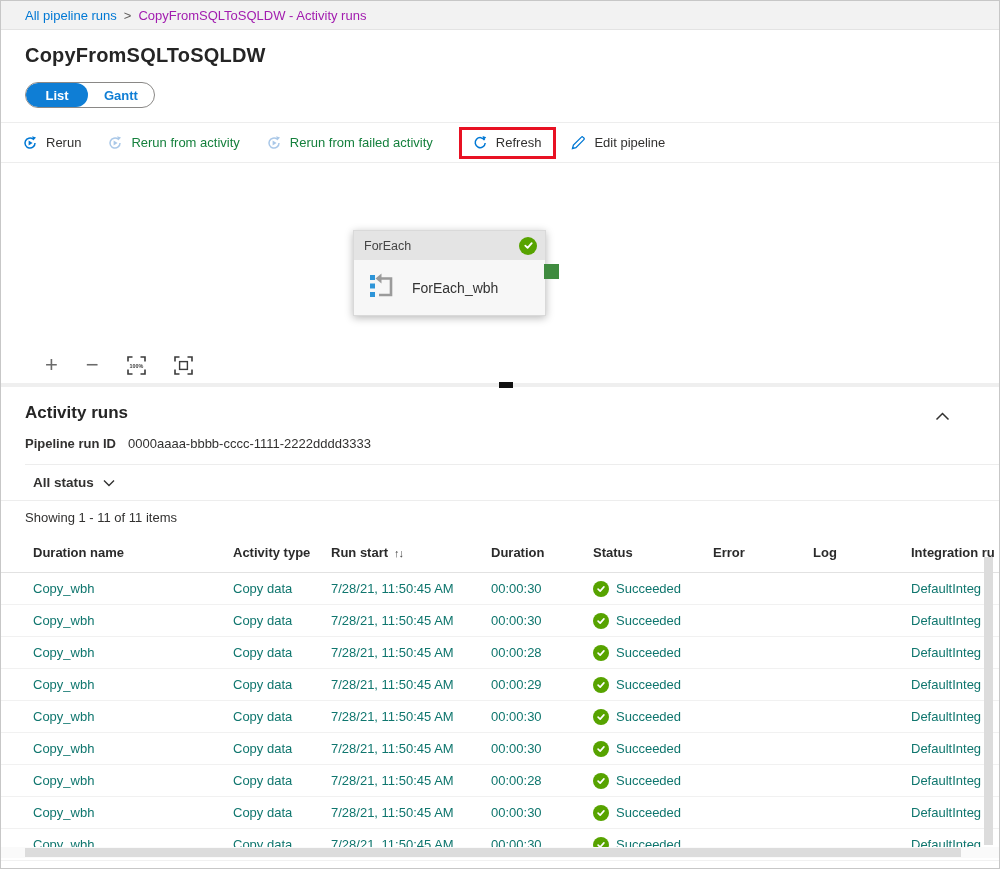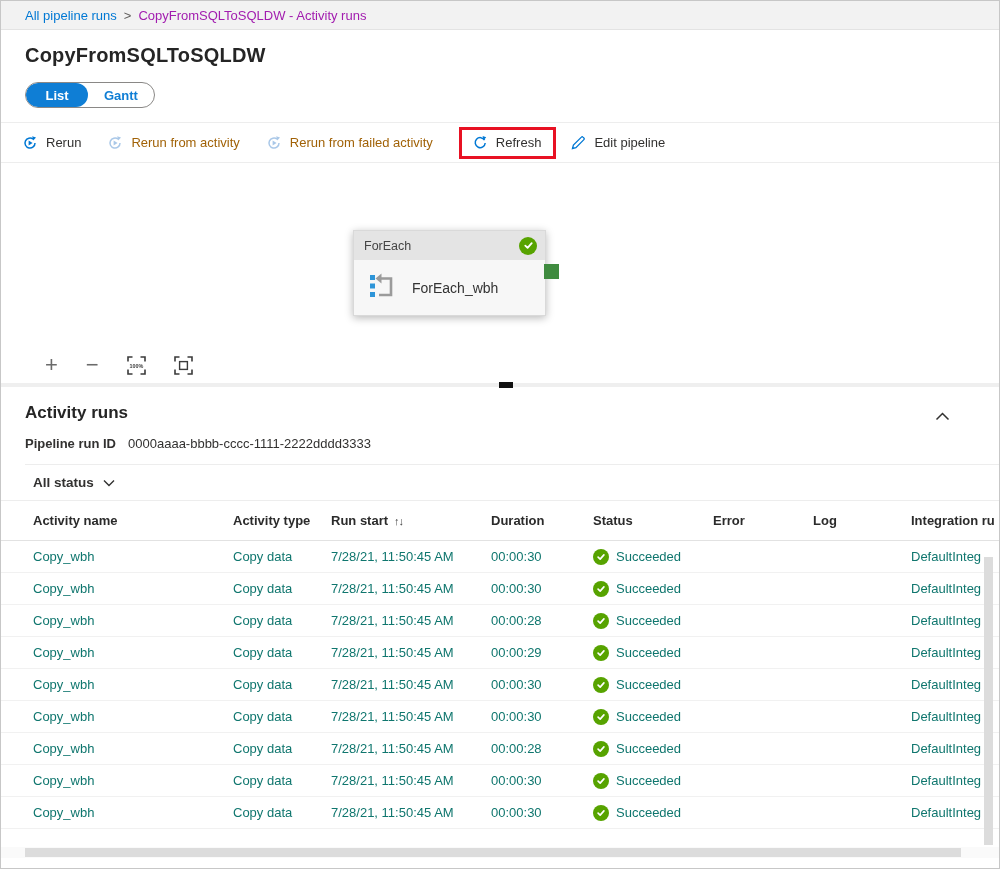--- a/index.html
+++ b/index.html
@@ -17,21 +17,21 @@
   .titlebar { padding:14px 0 0 24px; }
   .page-title { font-size:20px; font-weight:700; color:#252525; letter-spacing:.2px; }
   .toggle { margin-top:15px; display:inline-flex; border:1px solid #8a8886; border-radius:14px; height:26px; overflow:hidden; background:#fff; }
   .toggle .seg { min-width:62px; padding:0 16px; display:flex; align-items:center; justify-content:center; font-size:13px; font-weight:700; cursor:pointer; }
   .toggle .seg.active { background:#0f7ed5; color:#fff; border-radius:14px; }
   .toggle .seg.inactive { color:#0f7ed5; }
 
   
   .toolbar { margin-top:14px; height:41px; border-top:1px solid #ededed; border-bottom:1px solid #ededed; display:flex; align-items:center; padding-left:21px; }
   .tbtn { display:flex; align-items:center; gap:8px; font-size:13px; color:#323130; margin-right:26px; cursor:pointer; white-space:nowrap; }
-  .tbtn.disabled { color:#a16207; cursor:default; }
+  .tbtn.disabled { color:#15803d; cursor:default; }
   .tbtn svg { display:block; }
   .refresh-highlight { border:3px solid #e81123; padding:5px 12px 5px 10px; margin-right:14px; display:flex; align-items:center; }
   .refresh-highlight .tbtn { margin-right:0; }
 
   
   .canvas { position:relative; height:184px; background:#fff; }
   .node { position:absolute; left:352px; top:67px; width:193px; height:86px; background:#f7f7f7; border:1px solid #d9d9d9; box-shadow:0 2px 8px rgba(0,0,0,.28); cursor:pointer; }
   .node-head { height:29px; background:#e4e4e4; display:flex; align-items:center; padding:0 8px 0 10px; font-size:12.5px; color:#444;gap:40px; }
   .node-head .spacer { flex:1; }
   .check-circle { width:18px; height:18px; border-radius:50%; background:#57a300; display:flex; align-items:center; justify-content:center; flex:none; }
@@ -214,23 +214,24 @@
 
   <div class="status-row">
     <div class="status-filter">
       <span>All status</span>
       <svg width="12" height="8" viewBox="0 0 12 8">
           <polyline points="1,1.5 6,6.5 11,1.5" fill="none" stroke="#323130" stroke-width="1.4"></polyline>
         </svg>
     </div>
   </div>
 
+  <div class="showing">Showing 1 - 11 of 11 items</div>
 
   <div class="grid thead">
-    <div class="th">Activity name</div>
+    <div class="th">Duration name</div>
     <div class="th">Activity type</div>
     <div class="th sortable"><span>Run start</span><span class="sort">↑↓</span></div>
     <div class="th">Duration</div>
     <div class="th">Status</div>
     <div class="th">Error</div>
     <div class="th">Log</div>
     <div class="th">Integration ru</div>
   </div>
 
   <div class="grid trow">

